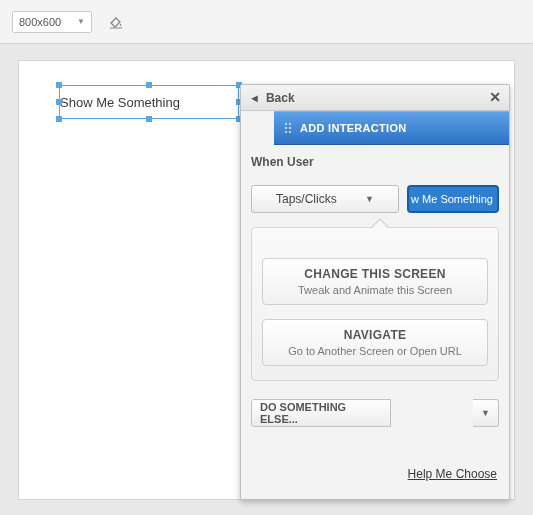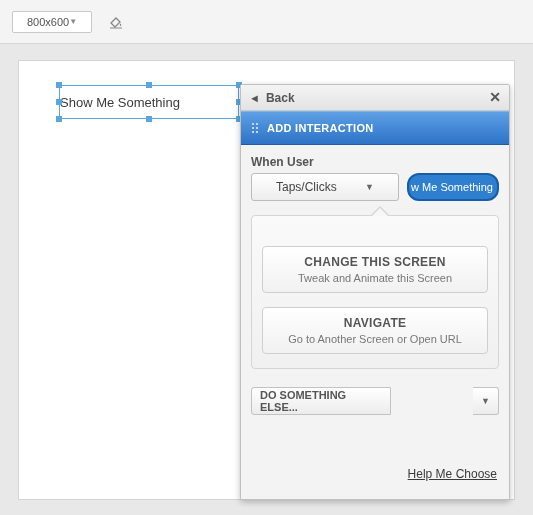--- a/index.html
+++ b/index.html
@@ -15,21 +15,21 @@
     align-items: center;
     padding: 0 12px;
     gap: 14px;
   }
   .size-select {
     width: 80px; height: 22px;
     background: #fff;
     border: 1px solid #c9c9c9;
     border-radius: 2px;
     display: flex; align-items: center; justify-content: space-between;
-    padding: 0 14px;
+    padding: 0 6px;
     font-size: 11px; color: #555;
     cursor: pointer;
     text-align: right;
   }
   .size-select .caret { font-size: 8px; color: #888; }
   .tool-icon {
     width: 20px; height: 20px;
     display: flex; align-items: center; justify-content: center;
     color: #888;
   }
@@ -94,53 +94,54 @@
     height: 24px;
     background: linear-gradient(#5da0e6,#2d73c6);
     color: #fff;
     font-size: 11px; font-weight: bold;
     letter-spacing: 0.3px;
     display: flex; align-items: center;
     padding: 16px 10px;
     border-top: 1px solid #7db6ef;
     border-bottom: 1px solid #1f5aa3;
     position: relative;
+    margin-left: 33px;
   }
   .grip {
     width: 8px; height: 12px;
     margin-right: 8px;
     background-image: radial-gradient(#bcd9f5 1px, transparent 1px);
     background-size: 4px 4px;
   }
 
   .panel-body {
     flex: 1;
     padding: 10px 10px 8px 10px;
     display: flex; flex-direction: column;
     background: #f3f3f3;
     overflow: hidden;
   }
-  .when-label { font-size: 12px; color: #555; font-weight: bold; margin-bottom: 4px; }
+  .when-label { font-size: 12px; color: #555; font-weight: bold; margin-bottom: 16px; }
   .trigger-row { display: flex; gap: 8px; margin-bottom: 14px; }
   .trigger-select {
     flex: 1; height: 28px;
     background: linear-gradient(#ffffff,#ededed);
     border: 1px solid #bcbcbc;
     border-radius: 3px;
     display: flex; align-items: center; justify-content: space-between;
     padding: 0 24px;
     font-size: 12px; color: #444;
     cursor: pointer;
   }
   .trigger-select .caret { font-size: 9px; color: #666; }
   .target-chip {
     width: 92px; height: 28px;
     background: #2f7fd1;
     border: 2px solid #175da6;
-    border-radius: 12px;
+    border-radius: 4px;
     display: flex; align-items: center; justify-content: flex-end;
     padding: 0 4px;
     color: #fff; font-size: 11px;
     overflow: hidden;
     white-space: nowrap;
   }
 
   .speech {
     position: relative;
     background: linear-gradient(#fafafa,#f0f0f0);

